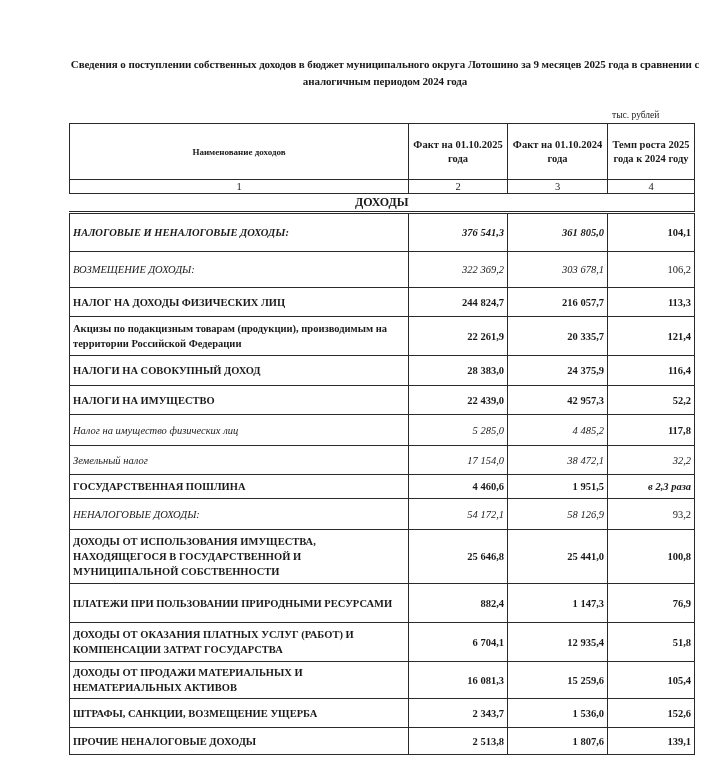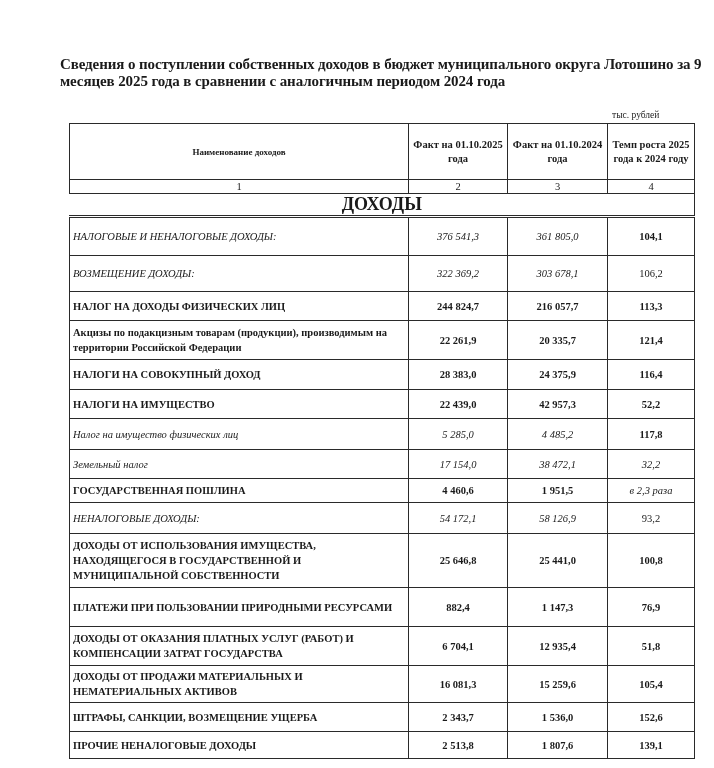--- a/index.html
+++ b/index.html
@@ -1,34 +1,34 @@
 <!DOCTYPE html>
 <html><head>
 <meta charset="utf-8">
 <style>
   html, body { margin: 0; padding: 0; background: #ffffff; }
   body { width: 714px; height: 768px; position: relative; overflow: hidden;
          font-family: "Liberation Serif", "DejaVu Serif", serif; color: #1a1a1a; }
-  .title { position: absolute; left: 60px; top: 56px; width: 650px; 
-           font-weight: bold; font-size: 15px; line-height: 17px; letter-spacing: -0.1px; }
+  .title { position: absolute; left: 60px; top: 56px; width: 650px; text-align: center;
+           font-weight: bold; font-size: 11px; line-height: 17px; letter-spacing: -0.1px; }
   .units { position: absolute; left: 612px; top: 110px; font-size: 9.5px; color: #222; }
   table.main { position: absolute; left: 69px; top: 123px; width: 625px; border-collapse: collapse;
                table-layout: fixed; }
   table.main td { border: 1.4px solid #2a2a2a; padding: 0 3px; vertical-align: middle; font-size: 10.5px; }
   col.c1 { width: 339px; } col.c2 { width: 99px; } col.c3 { width: 100px; } col.c4 { width: 87px; }
   .hdr td { height: 55px; text-align: center; font-weight: bold; font-size: 9px; line-height: 14px; }
   .hdr td.name { font-size: 9px; }
   .nums td { height: 13px; text-align: center; font-size: 9px; line-height: 13px; }
-  tr.section td { border-left: none; text-align: center; font-weight: bold; font-size: 18px; height: 17px;
+  tr.section td { border-left: none; text-align: center; font-weight: bold; font-size: 12px; height: 17px;
                   border-top: 1.4px solid #2a2a2a; border-bottom: 3px double #2a2a2a; padding: 0; }
   tr.section td.sect { border-left: none; }
-  td.v { text-align: center; }
+  td.v { text-align: right; }
   .b { font-weight: bold; }
   .i { font-style: italic; }
-  .bi { font-weight: normal; font-style: italic; }
+  .bi { font-weight: bold; font-style: italic; }
   .big { font-size: 11.5px; }
   .sm { font-size: 9.5px; }
   td.lbl { line-height: 15px; }
 </style>
 </head>
 <body>
 
 <div class="title">Сведения о поступлении собственных доходов в бюджет муниципального округа Лотошино за 9 месяцев 2025 года в сравнении с аналогичным периодом 2024 года</div>
 <div class="units">тыс. рублей</div>
 

